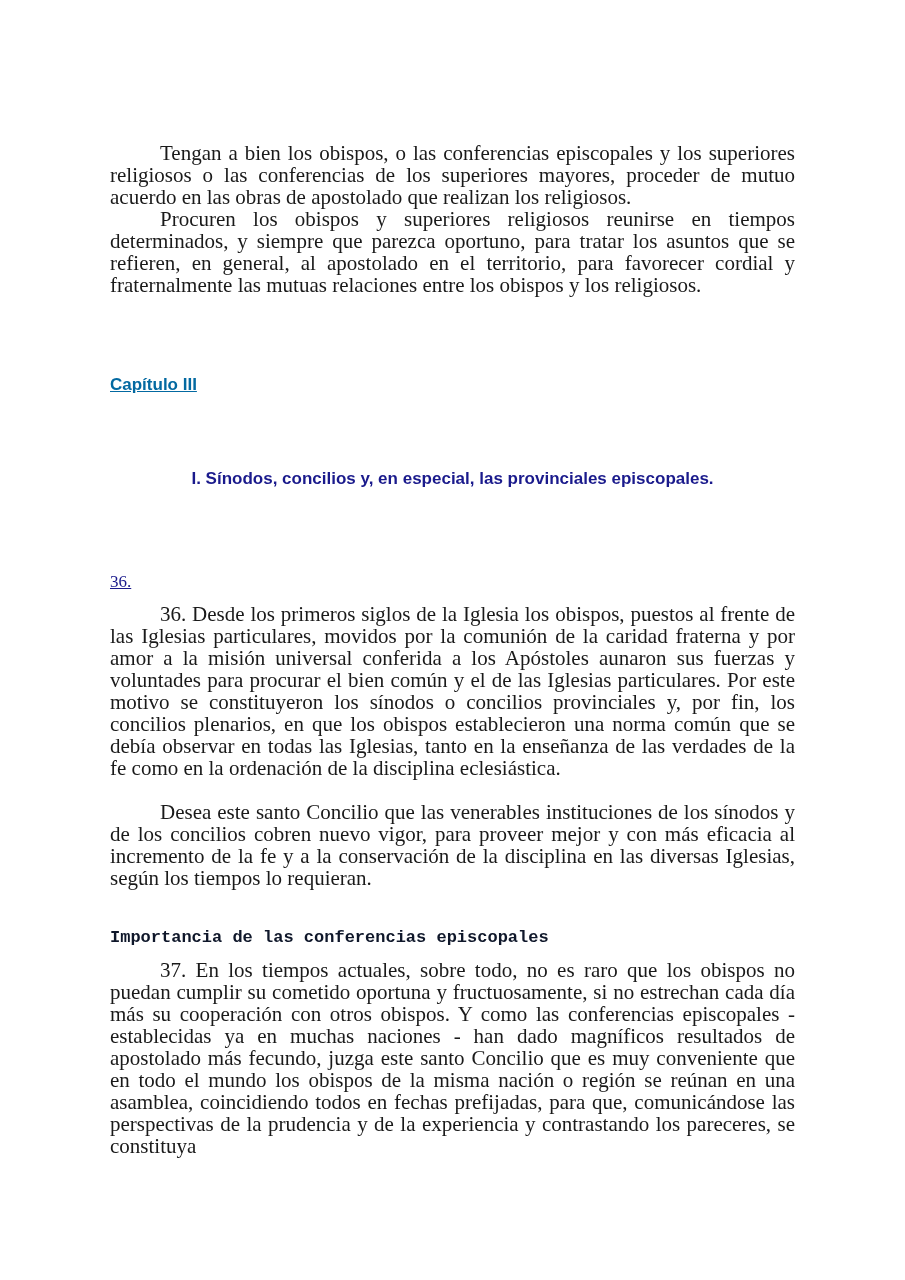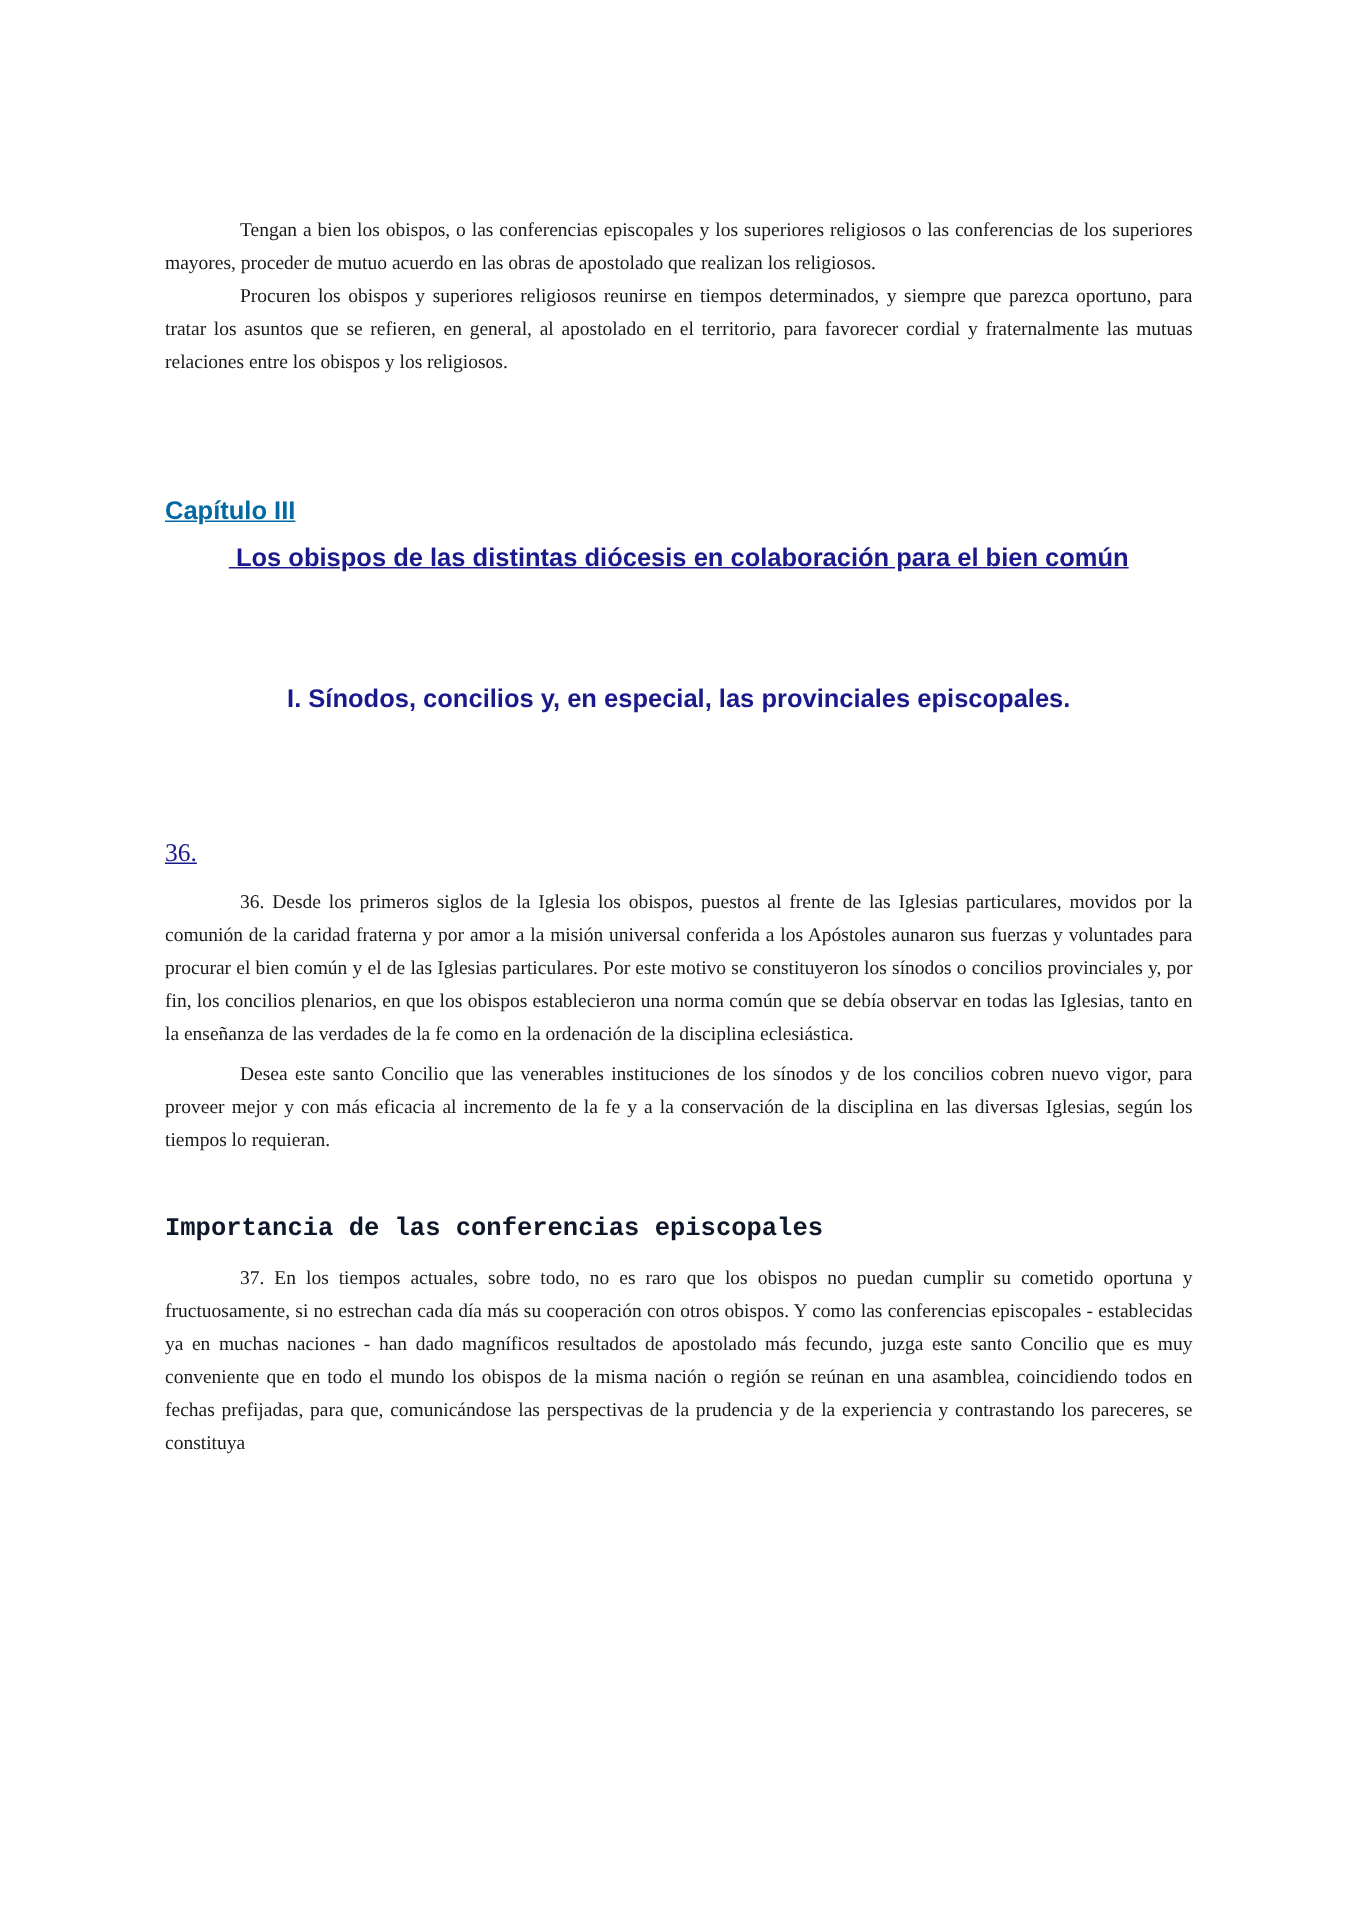--- a/index.html
+++ b/index.html
@@ -14,21 +14,21 @@
     background: #ffffff;
     overflow: hidden;
     font-family: "Liberation Serif", serif;
     color: #1a1a1a;
   }
   .content {
     padding: 142px 110px 0 110px;
   }
   .body-para {
     margin: 0;
-    font-size: 13px;
+    font-size: 21px;
     line-height: 22px;
     text-align: justify;
     text-align-last: left;
     text-indent: 50px;
     color: #1a1a1a;
   }
   .chapter-label {
     margin: 78px 0 0 0;
     text-align: left;
     font-family: "Liberation Sans", sans-serif;
@@ -72,35 +72,34 @@
     font-family: "Liberation Serif", serif;
     font-size: 17px;
     line-height: 22px;
     color: #1a1a8c;
     text-decoration: underline;
     cursor: pointer;
   }
   .anchor-row-36 { margin-top: 81px; }
   .anchor-row-37 { margin-top: 27px; }
   .para-after-anchor { margin-top: 10px; }
-  .para-follow { margin-top: 5px; }
+  .para-follow { margin-top: 22px; }
 </style>
 </head>
 <body>
 
 <div class="page">
   <div class="content">
 
     <p class="body-para">Tengan a bien los obispos, o las conferencias episcopales y los superiores religiosos o las conferencias de los superiores mayores, proceder de mutuo acuerdo en las obras de apostolado que realizan los religiosos.</p>
 
     <p class="body-para">Procuren los obispos y superiores religiosos reunirse en tiempos determinados, y siempre que parezca oportuno, para tratar los asuntos que se refieren, en general, al apostolado en el territorio, para favorecer cordial y fraternalmente las mutuas relaciones entre los obispos y los religiosos.</p>
 
     <h2 class="chapter-label">Capítulo III</h2>
 
-    <h1 class="chapter-title"> Los obispos de las distintas diócesis en colaboración para el bien común</h1>
 
     <h3 class="section-heading">I. Sínodos, concilios y, en especial, las provinciales episcopales.</h3>
 
     <div class="anchor-row-36">
       <a class="anchor-link">36.</a>
     </div>
 
     <p class="body-para para-after-anchor">36. Desde los primeros siglos de la Iglesia los obispos, puestos al frente de las Iglesias particulares, movidos por la comunión de la caridad fraterna y por amor a la misión universal conferida a los Apóstoles aunaron sus fuerzas y voluntades para procurar el bien común y el de las Iglesias particulares. Por este motivo se constituyeron los sínodos o concilios provinciales y, por fin, los concilios plenarios, en que los obispos establecieron una norma común que se debía observar en todas las Iglesias, tanto en la enseñanza de las verdades de la fe como en la ordenación de la disciplina eclesiástica.</p>
 
     <p class="body-para para-follow">Desea este santo Concilio que las venerables instituciones de los sínodos y de los concilios cobren nuevo vigor, para proveer mejor y con más eficacia al incremento de la fe y a la conservación de la disciplina en las diversas Iglesias, según los tiempos lo requieran.</p>

